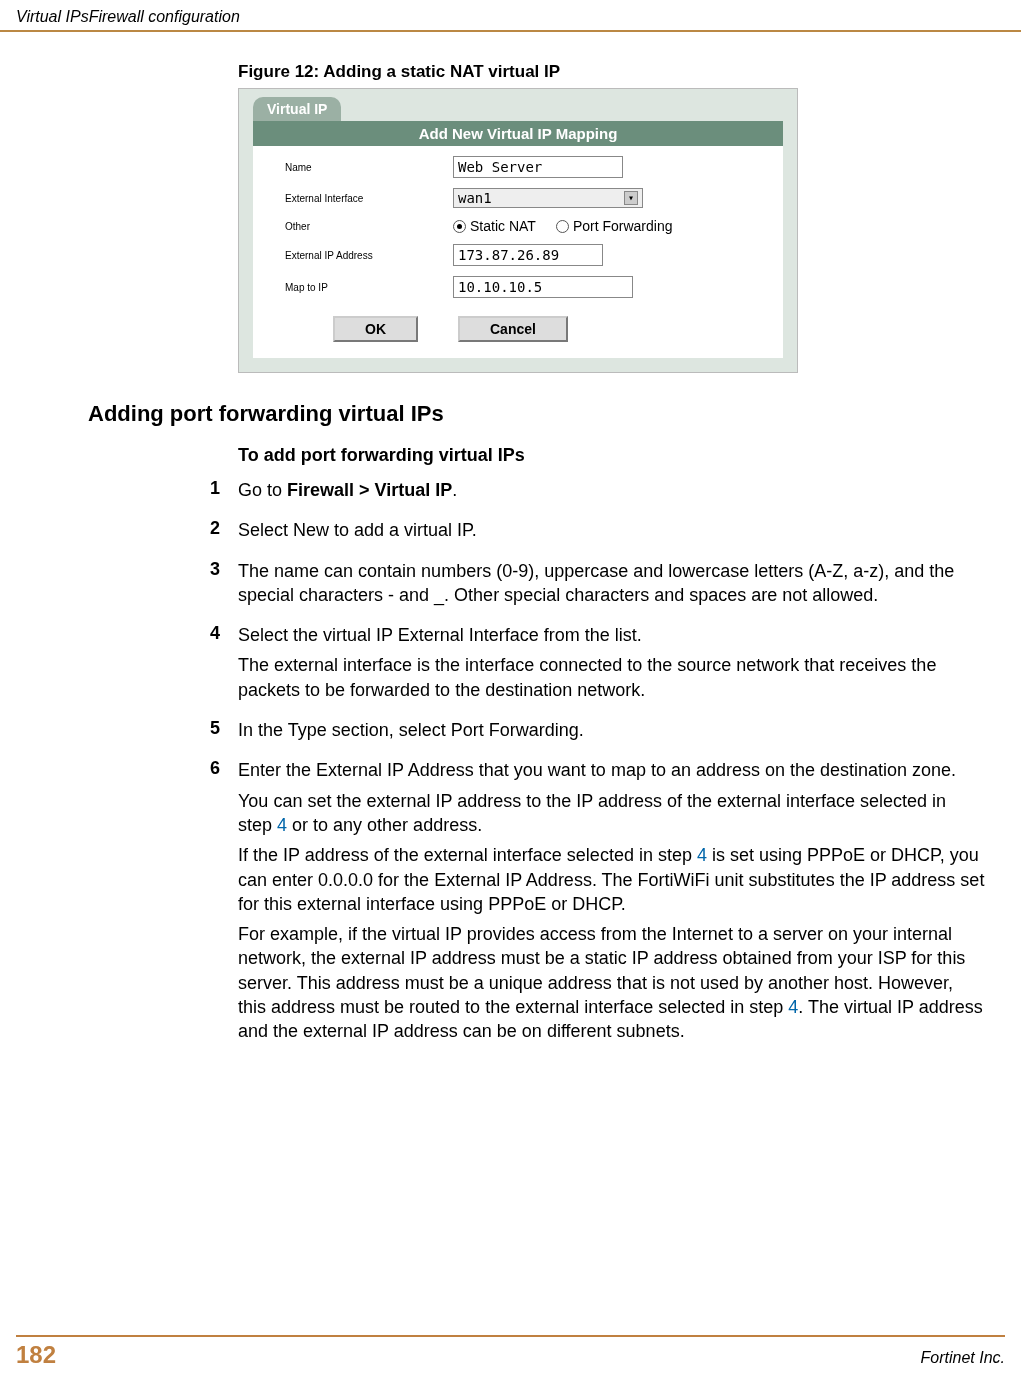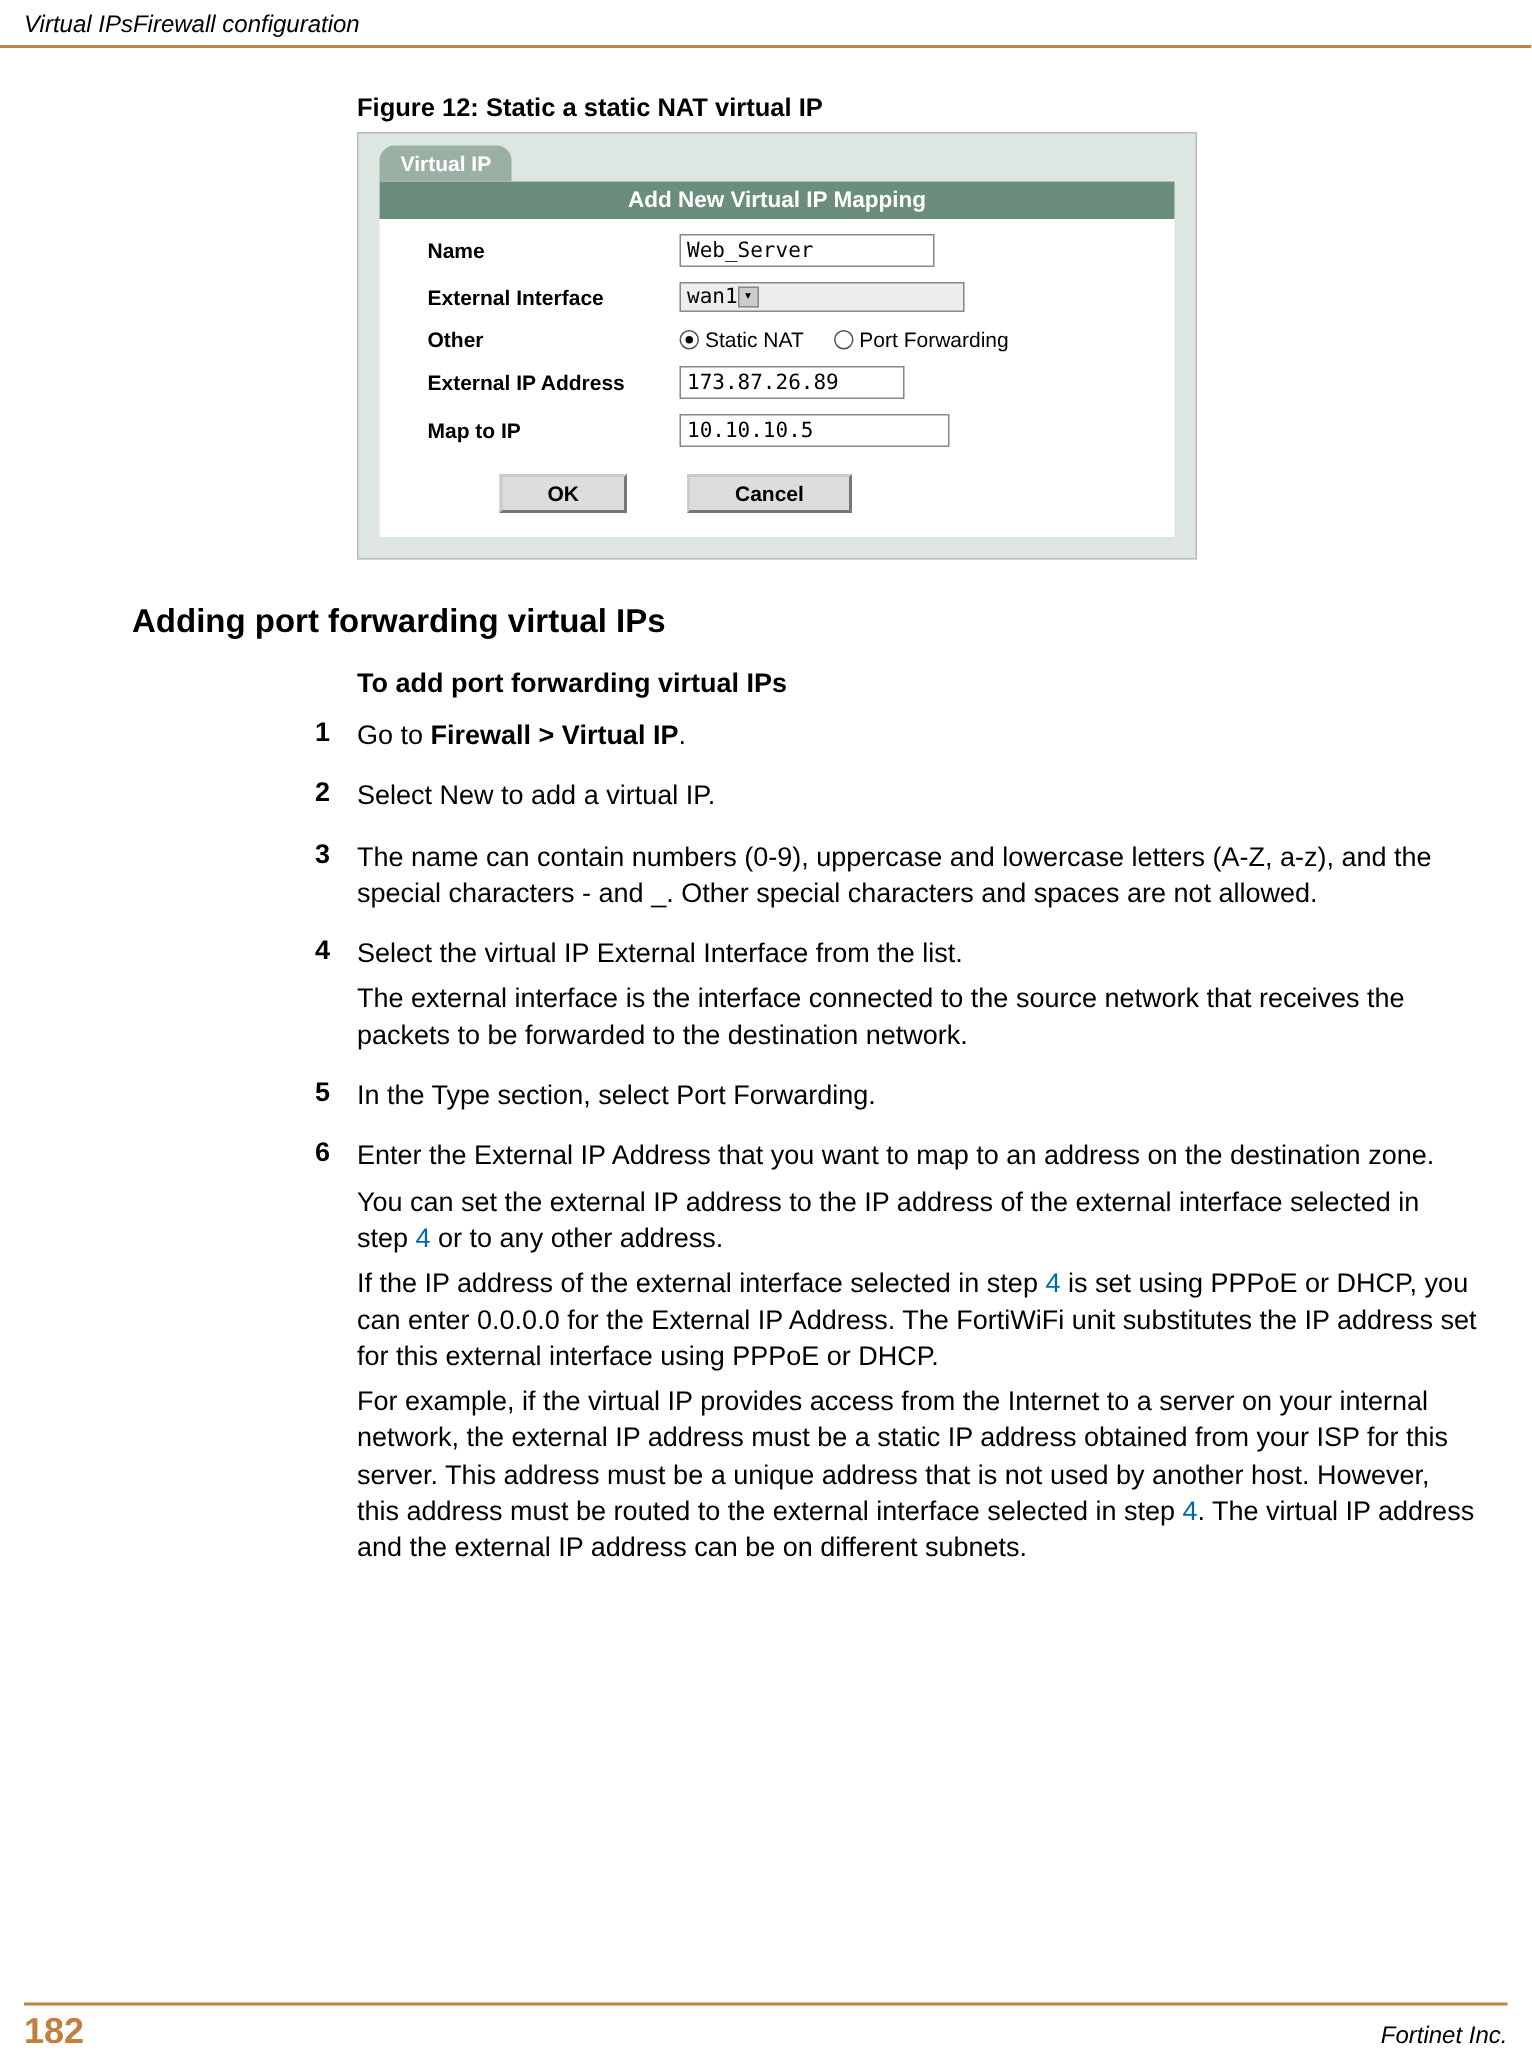--- a/index.html
+++ b/index.html
@@ -61,39 +61,40 @@
       text-align: center;
       padding: 4px 0;
     }
     .form-row {
       display: flex;
       align-items: center;
       padding: 10px 20px 0 20px;
     }
     .form-label {
       width: 180px;
-      font-weight: bold;
-      font-size: 14px;
+      font-weight: normal;
+      font-size: 10px;
       padding-left: 12px;
     }
     .text-input {
       font-family: monospace;
       font-size: 14px;
       padding: 2px 4px;
       border: 1px solid #888;
       background: #fff;
     }
     .select-input {
       font-family: monospace;
       font-size: 14px;
       padding: 1px 4px;
       border: 1px solid #888;
       background: #eee;
       width: 190px;
       display: flex;
+      justify-content: space-between;
       align-items: center;
     }
     .dropdown-arrow {
       display: inline-block;
       width: 14px;
       height: 14px;
       background: #ccc;
       border: 1px solid #888;
       text-align: center;
       line-height: 12px;
@@ -203,21 +204,21 @@
 </head>
 <body>
 
 <div class="header">
   <span>Virtual IPs</span>
   <span>Firewall configuration</span>
 </div>
 
 <div class="content">
 
-  <div class="figure-caption">Figure 12: Static a static NAT virtual IP</div>
+  <div class="figure-caption">Figure 12: Adding a static NAT virtual IP</div>
 
   <div class="figure-image">
     <div class="tab">Virtual IP</div>
     <div class="dialog-inner">
       <div class="dialog-title">Add New Virtual IP Mapping</div>
 
       <div class="form-row">
         <div class="form-label">Name</div>
         <input class="text-input" style="width: 170px;" value="Web_Server">
       </div>

